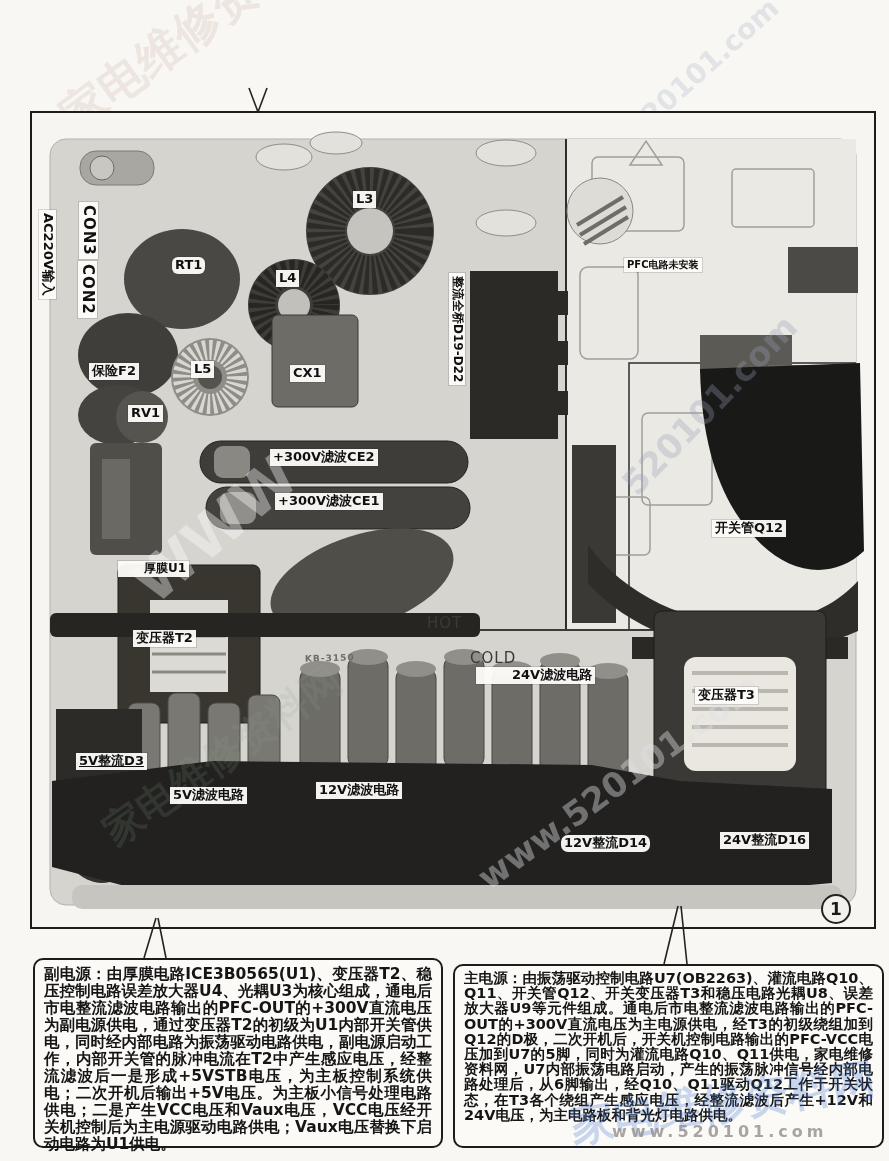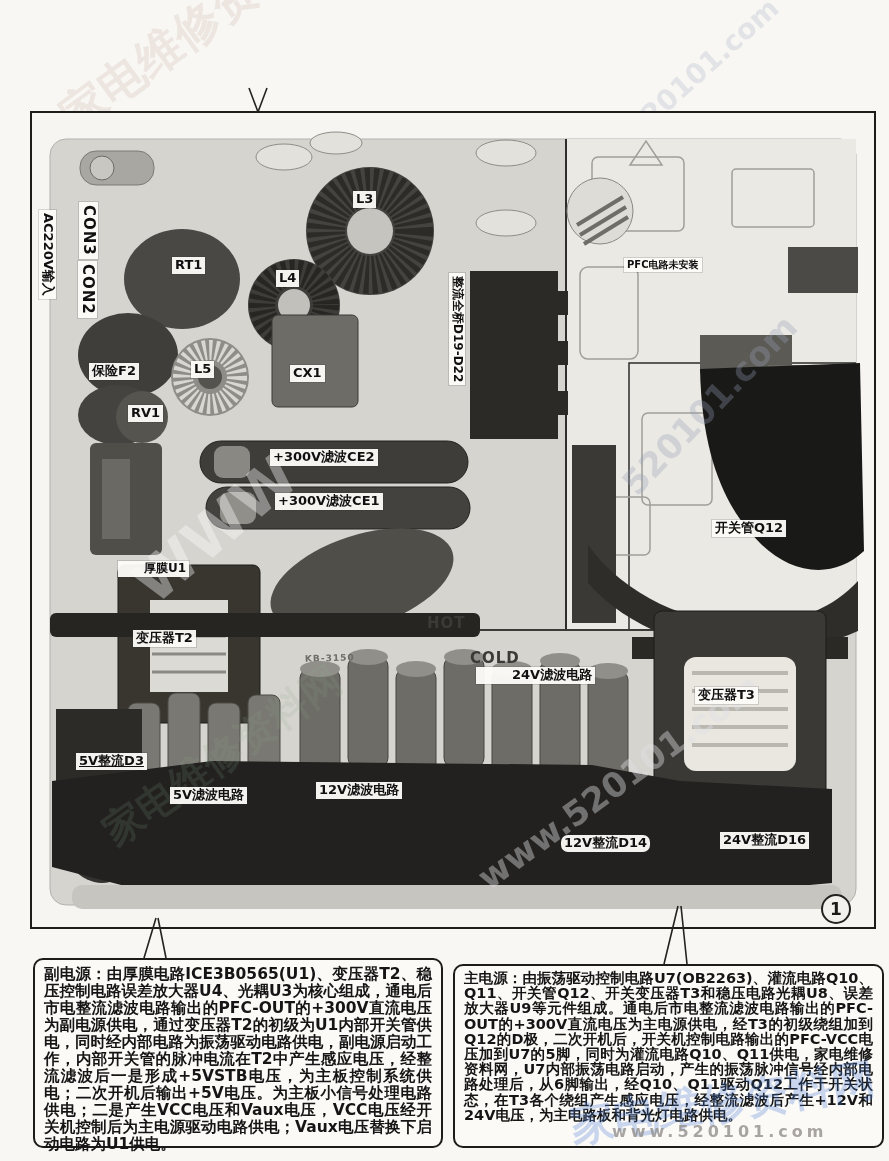--- a/index.html
+++ b/index.html
@@ -19,21 +19,21 @@
         border:2px solid #1c1c1a;background:#f6f5f1;}
   .photo-inner{position:absolute;left:0;top:0;width:842px;height:814px;}
   
   .chip{position:absolute;background:rgba(252,251,248,0.96);color:#101010;font-weight:bold;
         font-size:13px;line-height:1.15;padding:1px 3px;white-space:nowrap;
         box-shadow:0 0 0 1px rgba(40,40,40,0.15);}
   .chip.v{transform-origin:top left;transform:rotate(90deg);}
   .chip.big{font-size:10px;margin-top:18px;}
   .chip.small{font-size:12px;}
   .chip.wide{font-size:15px;letter-spacing:1px;}
-  .stencil{position:absolute;color:#3b3a36;font-weight:bold;font-size:15px;
+  .stencil{position:absolute;color:#3b3a36;font-weight:normal;font-size:15px;
         letter-spacing:1px;white-space:nowrap;background:none;}
   .silk{position:absolute;color:#6d6c67;font-size:9px;font-weight:bold;letter-spacing:1px;
         transform:rotate(-2deg);}
   .fig-circle{position:absolute;left:789px;top:781px;width:30px;height:30px;border:2.5px solid #232321;
         border-radius:50%;background:#f2f1ed;box-sizing:border-box;display:flex;align-items:center;
         justify-content:center;font-size:17px;font-weight:bold;color:#1a1a18;}
   
   .wm{position:absolute;pointer-events:none;white-space:nowrap;font-weight:bold;}
   .wm-r{transform-origin:left top;}
   .leader{position:absolute;left:0;top:0;pointer-events:none;}
@@ -191,21 +191,21 @@
       
       <div class="wm wm-r" style="left:88px;top:452px;font-size:58px;color:rgba(255,255,255,0.38);transform:rotate(-40deg);">WWW</div>
       <div class="wm wm-r" style="left:582px;top:362px;font-size:34px;color:rgba(148,158,182,0.32);transform:rotate(-46deg);">520101.com</div>
       <div class="wm wm-r" style="left:438px;top:752px;font-size:34px;color:rgba(224,225,229,0.42);transform:rotate(-36deg);">www.520101.com</div>
       <div class="wm wm-r" style="left:60px;top:700px;font-size:40px;color:rgba(134,168,134,0.16);transform:rotate(-35deg);">家电维修资料网</div>
 
       
       <div class="chip v" style="left:24px;top:97px;">AC220V输入</div>
       <div class="chip v wide" style="left:66px;top:89px;">CON3</div>
       <div class="chip v wide" style="left:65px;top:148px;">CON2</div>
-      <div class="chip" style="left:140px;top:144px;">RT1</div>
+      <div class="chip" style="left:140px;top:144px;border-radius:6px;">RT1</div>
       <div class="chip" style="left:321px;top:78px;">L3</div>
       <div class="chip" style="left:244px;top:157px;">L4</div>
       <div class="chip" style="left:159px;top:248px;">L5</div>
       <div class="chip" style="left:57px;top:250px;">保险F2</div>
       <div class="chip" style="left:258px;top:252px;">CX1</div>
       <div class="chip" style="left:96px;top:292px;">RV1</div>
       <div class="chip v small" style="left:433px;top:160px;">整流全桥D19-D22</div>
       <div class="chip big" style="left:592px;top:127px;">PFC电路未安装</div>
       <div class="chip" style="left:238px;top:336px;">+300V滤波CE2</div>
       <div class="chip" style="left:243px;top:380px;">+300V滤波CE1</div>

